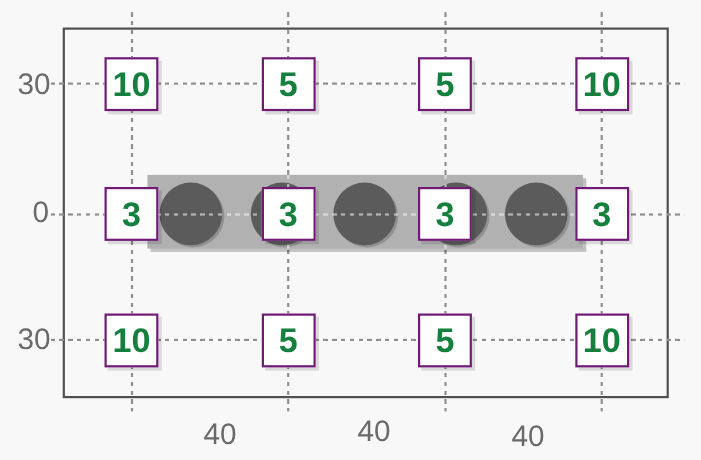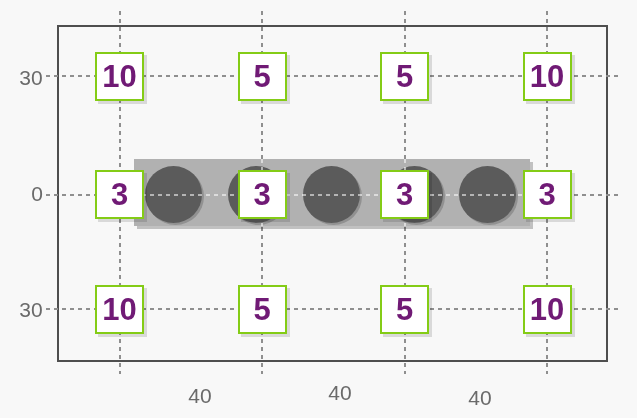--- a/index.html
+++ b/index.html
@@ -35,29 +35,29 @@
     width:2px;
     background:repeating-linear-gradient(to bottom,rgba(255,255,255,0.55) 0 4px,transparent 4px 8px);
   }
   .hband-dash{
     height:2px;
     background:repeating-linear-gradient(to right,rgba(255,255,255,0.55) 0 4px,transparent 4px 8px);
   }
   .node{
     box-sizing:border-box;
     background:#ffffff;
-    border:2px solid #84cc16;
+    border:2px solid #701a75;
     display:flex;align-items:center;justify-content:center;
-    font-weight:bold;font-size:31px;color:#701a75;
+    font-weight:bold;font-size:31px;color:#15803d;
     box-shadow:3px 3px 0 rgba(0,0,0,0.12);
     line-height:1;
   }
   .axis-label{
     color:#6a6a6a;
-    font-size:21px;
+    font-size:27px;
     line-height:1;
     white-space:nowrap;
     transform:translate(-50%,-50%);
   }
 </style>
 </head>
 <body>
 
 <div id="canvas">
     <div class="frame" style="left: 57px; top: 25px; width: 551px; height: 337px;"></div>

